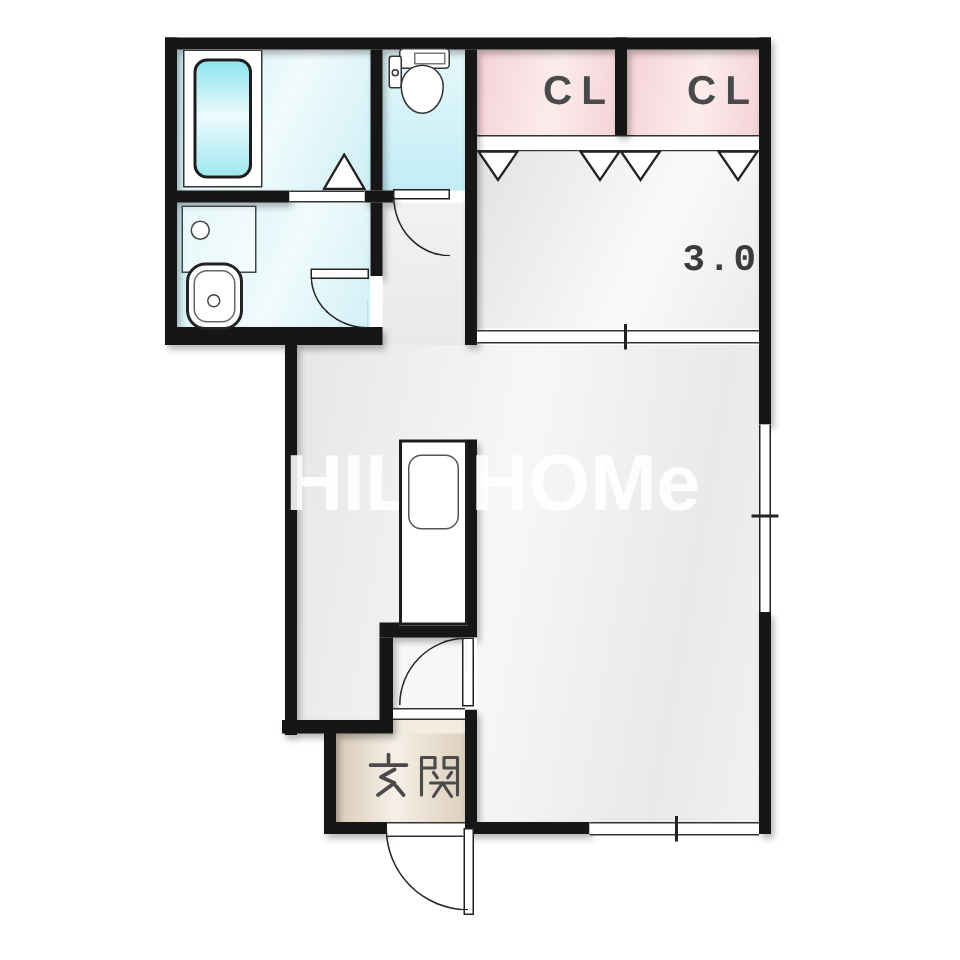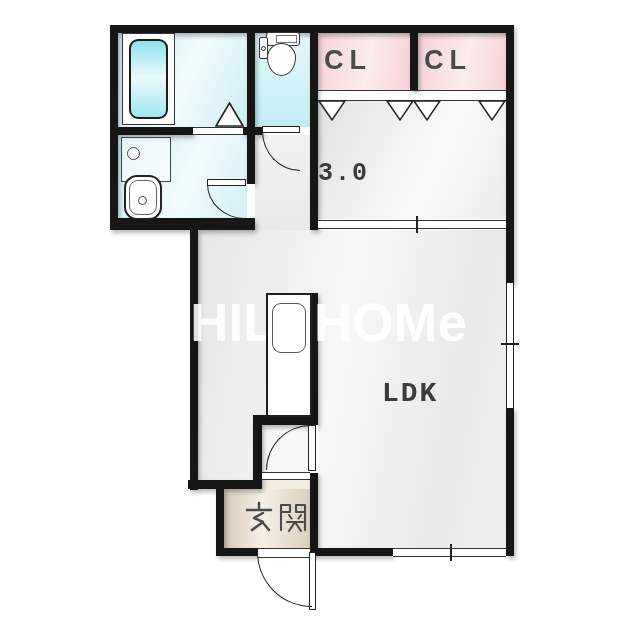--- a/index.html
+++ b/index.html
@@ -12,21 +12,21 @@
   .wm{z-index:3;}
   .over{z-index:4;}
   .wall{position:absolute;background:#161616;}
   .leaf{position:absolute;background:#fff;border:1.4px solid #222;box-sizing:border-box;}
   .arc{position:absolute;box-sizing:border-box;border:0 solid #222;}
   .arc-bl{border-left:1.7px solid #222;border-bottom:1.7px solid #222;border-bottom-left-radius:100% 100%;}
   .arc-tl{border-left:1.7px solid #222;border-top:1.7px solid #222;border-top-left-radius:100% 100%;}
   .gapline{position:absolute;background:#fff;border-top:1.2px solid #333;border-bottom:1.2px solid #333;box-sizing:border-box;}
   .winV{position:absolute;background:#fff;border-left:1.6px solid #222;border-right:1.6px solid #222;box-sizing:border-box;}
   .tick{position:absolute;background:#222;}
-  .lbl{position:absolute;color:#424242;font-weight:bold;text-align:left;line-height:1;}
+  .lbl{position:absolute;color:#424242;font-weight:bold;text-align:right;line-height:1;}
   .mono{font-family:"Liberation Mono",monospace;color:#3b3b3b;}
   .watermark{position:absolute;left:152px;top:292px;font-size:53px;font-weight:bold;
              letter-spacing:0px;white-space:nowrap;color:rgba(255,255,255,0.88);}
   .sr{position:absolute;width:1px;height:1px;overflow:hidden;clip:rect(0 0 0 0);}
   svg{display:block;}
 </style>
 </head>
 <body>
 
 <div class="plan">
@@ -130,21 +130,20 @@
     <div class="abs" style="left:261px;top:46px;width:5px;height:5px;border:1px solid #333;border-radius:50%;background:#fff;box-sizing:border-box;"></div>
     <div class="abs" style="left:267px;top:43px;width:29px;height:33px;background:#fff;border:1.6px solid #333;box-sizing:border-box;
                 border-radius:50% 50% 50% 50% / 44% 44% 56% 56%;"></div>
 
     <div class="abs" style="left:266px;top:293px;width:46px;height:124px;background:#fff;border:2px solid #1d1d1d;box-sizing:border-box;"></div>
     <div class="abs" style="left:272px;top:303px;width:34px;height:50px;background:#fff;border:1.3px solid #555;border-radius:9px;box-sizing:border-box;"></div>
 
     <div class="lbl" style="left:318px;top:47px;width:92px;font-size:27px;letter-spacing:6px;padding-left:6px;box-sizing:border-box;color:#4a4a4a;">CL</div>
     <div class="lbl" style="left:418px;top:47px;width:88px;font-size:27px;letter-spacing:6px;padding-left:6px;box-sizing:border-box;color:#4a4a4a;">CL</div>
     <div class="lbl mono" style="left:318px;top:161px;width:188px;font-size:25px;letter-spacing:2px;">3.0</div>
-    <div class="lbl mono" style="left:382px;top:380px;width:74px;font-size:28px;letter-spacing:2px;">LDK</div>
 
     <div class="abs" style="left:245px;top:501px;width:64px;height:32px;">
       <span class="sr">玄関</span>
       <svg width="64" height="32" viewBox="0 0 64 32">
         <g fill="none" stroke="#4a4a4a" stroke-width="2.5" stroke-linecap="round" stroke-linejoin="round">
           <path d="M14 2 v5 M2 9 h24 M18 12 l-9 5 9 4 -11 8 M19 23 l5 6"></path>
         </g>
         <g fill="none" stroke="#4a4a4a" stroke-width="2.1" stroke-linecap="round" stroke-linejoin="round">
           <path d="M36 4 v25 M36 4 h9 v7 h-9 M51 4 h9 v25 M51 4 v7 h9 M44 14 l2.5 3.5 M56 14 l-2.5 3.5 M42 21 h16 M50 21 l-6 9 M50 21 l6 9"></path>
         </g>

